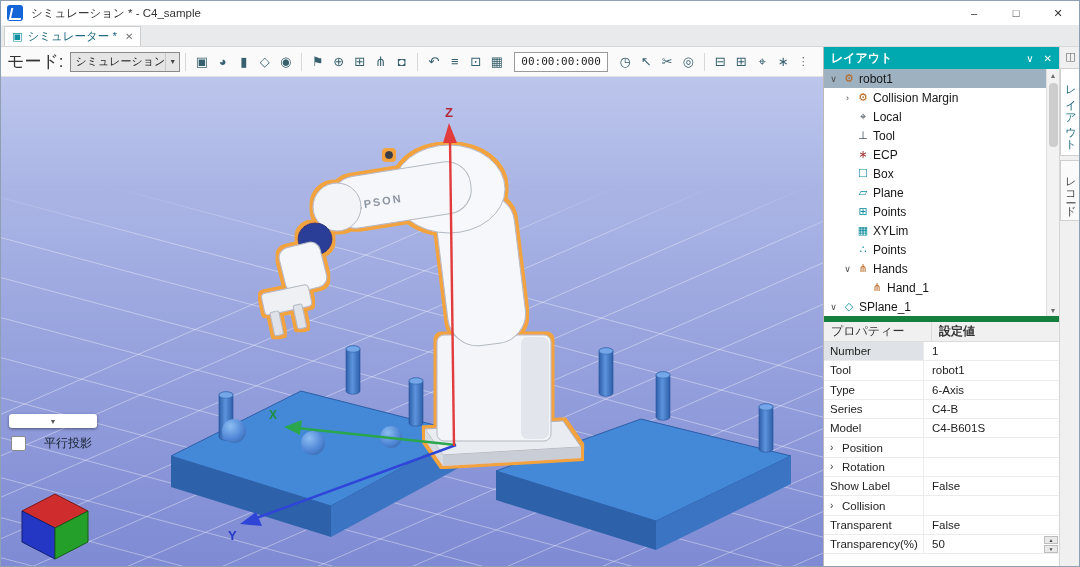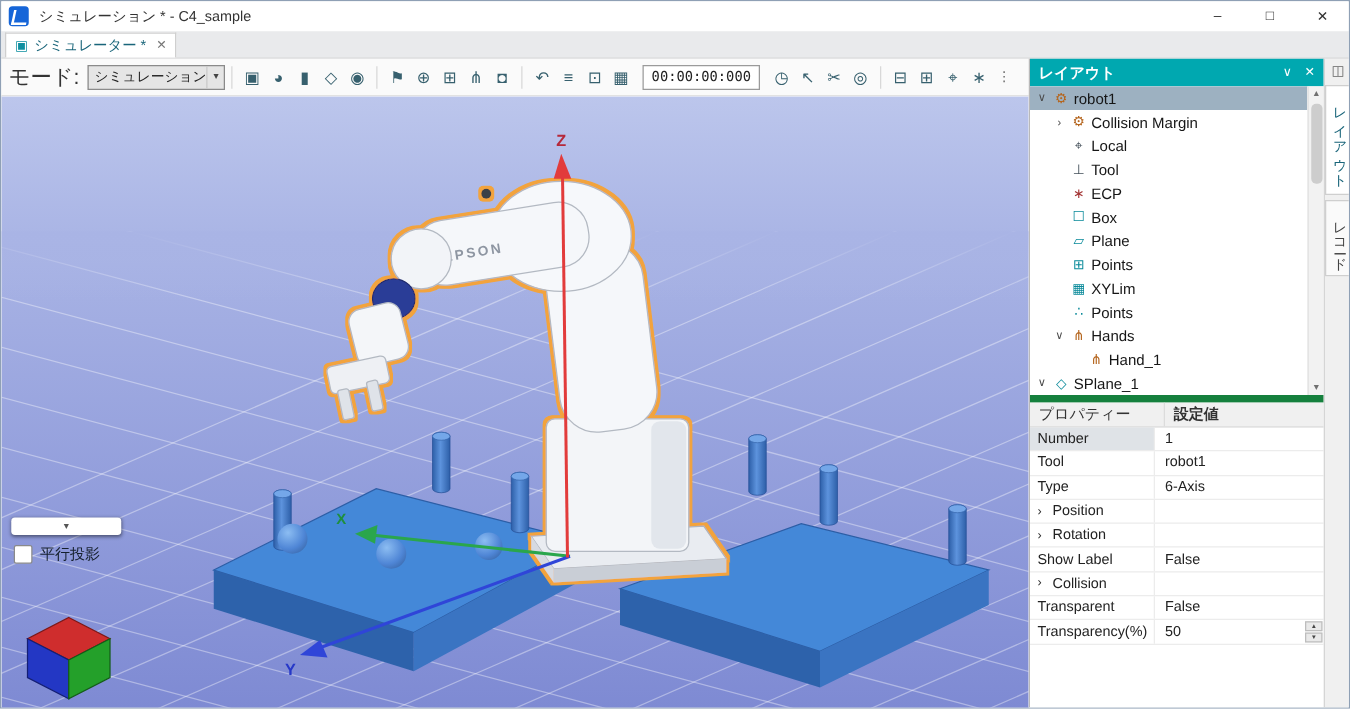--- a/index.html
+++ b/index.html
@@ -33,21 +33,21 @@
   .tb-group{display:flex;align-items:center;}
   .tb-icon{width:21px;height:22px;display:flex;align-items:center;justify-content:center;font-size:13px;color:#37606e;}
   .tb-sep{width:1px;height:18px;background:#d8d8d8;margin:0 3px;}
   .time-box{border:1px solid #9a9a9a;background:#fff;height:20px;padding:0 6px;font-family:"DejaVu Sans Mono","Liberation Mono",monospace;font-size:11px;display:flex;align-items:center;margin:0 5px;color:#222;}
   .tb-dots{font-size:11px;color:#6a6a6a;margin-left:2px;}
 
   
   .viewport{position:relative;width:822px;height:491px;overflow:hidden;flex:0 0 auto;}
   .scene{display:block;}
   .collapse-pill{position:absolute;left:8px;top:337px;width:88px;height:14px;background:#fff;border-radius:3px;box-shadow:0 1px 3px rgba(0,0,0,.45);display:flex;align-items:center;justify-content:center;font-size:7px;color:#555;}
-  .projection{position:absolute;left:10px;top:358px;display:flex;align-items:center;gap:6px;}
+  .projection{position:absolute;left:10px;top:358px;display:flex;align-items:center;gap:18px;}
   .checkbox{width:15px;height:15px;background:#fff;border:1px solid #8a8a8a;border-radius:2px;}
   .projection-label{color:#15202c;font-size:12px;}
   .orientation-cube{position:absolute;left:14px;top:412px;width:80px;height:72px;}
 
   
   .right-panel{width:236px;flex:0 0 auto;display:flex;flex-direction:column;border-left:1px solid #b9b9b9;background:#fff;min-height:0;}
   .panel-header{height:22px;background:#00a8b0;color:#fff;display:flex;align-items:center;padding:0 7px;font-weight:bold;font-size:12px;flex:0 0 auto;}
   .hdr-icons{margin-left:auto;display:flex;gap:10px;font-weight:normal;font-size:10px;}
   .tree-wrap{height:247px;display:flex;flex:0 0 auto;overflow:hidden;}
   .tree{flex:1;overflow:hidden;}
@@ -417,20 +417,36 @@
             <div class="prop-row">
               <div class="prop-name">
                 <span>Type</span>
               </div>
               <div class="prop-value">
                 <span>6-Axis</span>
               </div>
             </div>
             <div class="prop-row">
               <div class="prop-name">
+                <span>Series</span>
+              </div>
+              <div class="prop-value">
+                <span>C4-B</span>
+              </div>
+            </div>
+            <div class="prop-row">
+              <div class="prop-name">
+                <span>Model</span>
+              </div>
+              <div class="prop-value">
+                <span>C4-B601S</span>
+              </div>
+            </div>
+            <div class="prop-row">
+              <div class="prop-name">
                 <span class="prop-exp">›</span>
                 <span>Position</span>
               </div>
               <div class="prop-value">
                 <span></span>
               </div>
             </div>
             <div class="prop-row">
               <div class="prop-name">
                 <span class="prop-exp">›</span>

